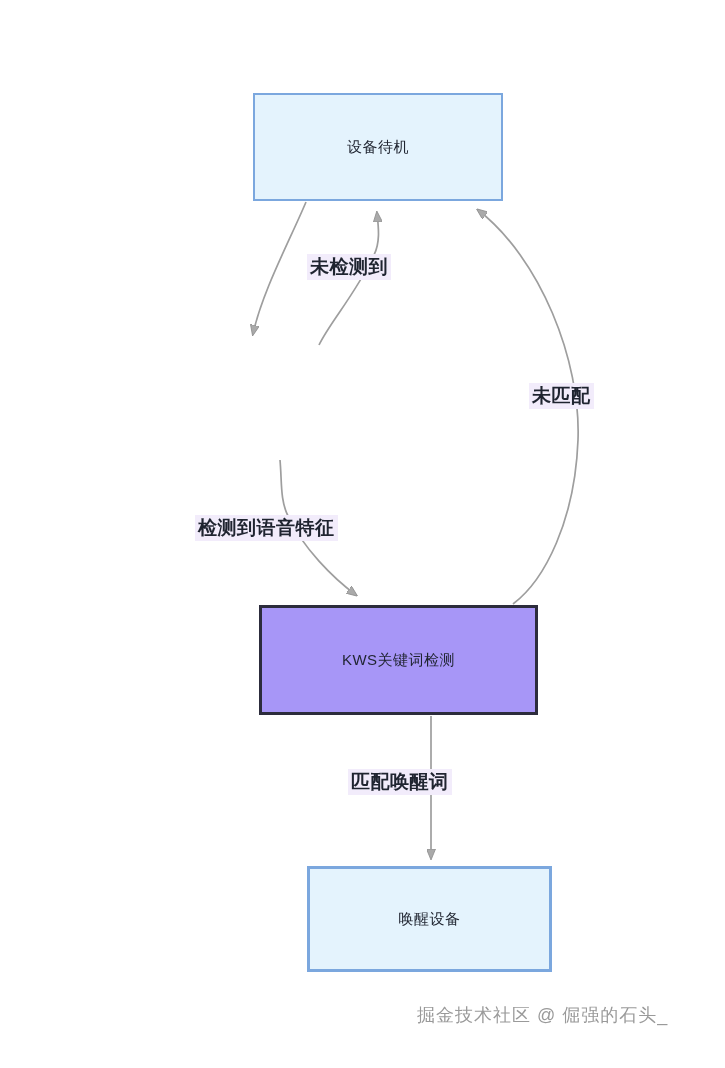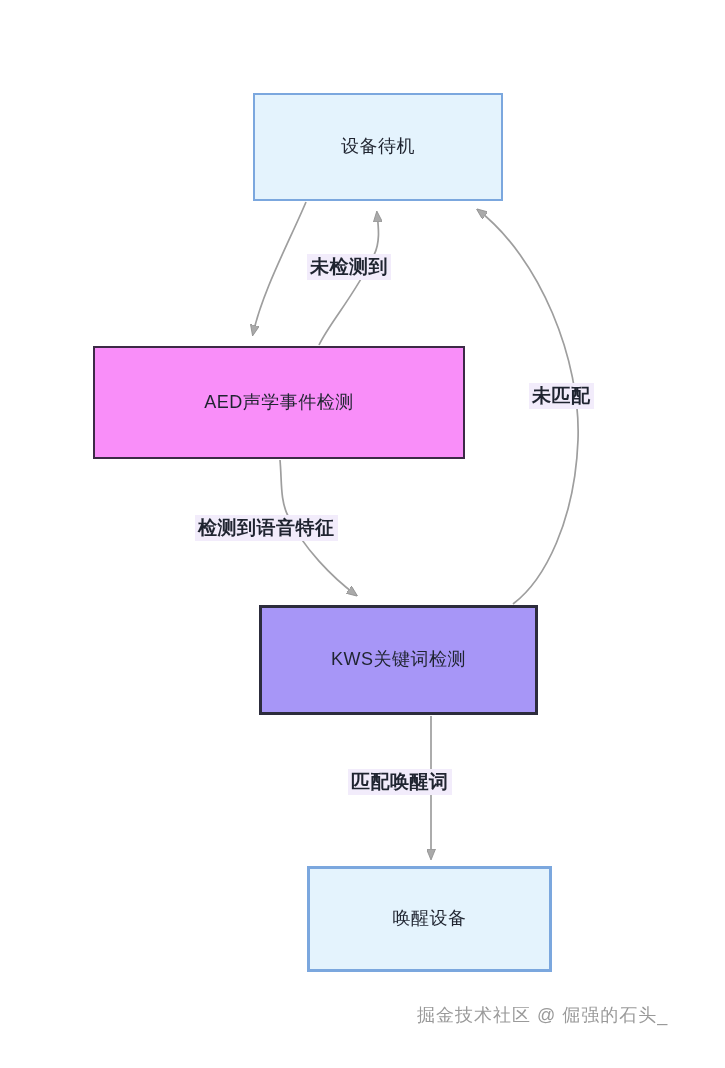--- a/index.html
+++ b/index.html
@@ -29,21 +29,21 @@
   .node {
     position: absolute;
     box-sizing: border-box;
     display: flex;
     align-items: center;
     justify-content: center;
     text-align: center;
     line-height: 1.3;
   }
   .node-label {
-    font-size: 18px;
+    font-size: 15px;
     color: #1f2430;
     letter-spacing: 0.5px;
     white-space: nowrap;
   }
   .node-standby {
     left: 253px;
     top: 93px;
     width: 250px;
     height: 108px;
     background: #e4f3fd;
@@ -118,23 +118,20 @@
 
     <path d="M 513,604 C 545,580 575,520 578,440 C 581,360 540,258 478,210" fill="none" stroke="#9e9e9e" stroke-width="1.7" marker-end="url(#arrowhead)"></path>
 
     <path d="M 431,716 L 431,858" fill="none" stroke="#9e9e9e" stroke-width="1.7" marker-end="url(#arrowhead)"></path>
   </svg>
 
   <div class="node node-standby">
     <span class="node-label">设备待机</span>
   </div>
 
-  <div class="node node-aed">
-    <span class="node-label">AED声学事件检测</span>
-  </div>
 
   <div class="node node-kws">
     <span class="node-label">KWS关键词检测</span>
   </div>
 
   <div class="node node-wake">
     <span class="node-label">唤醒设备</span>
   </div>
 
   <div class="edge-label lbl-undetected">未检测到</div>

